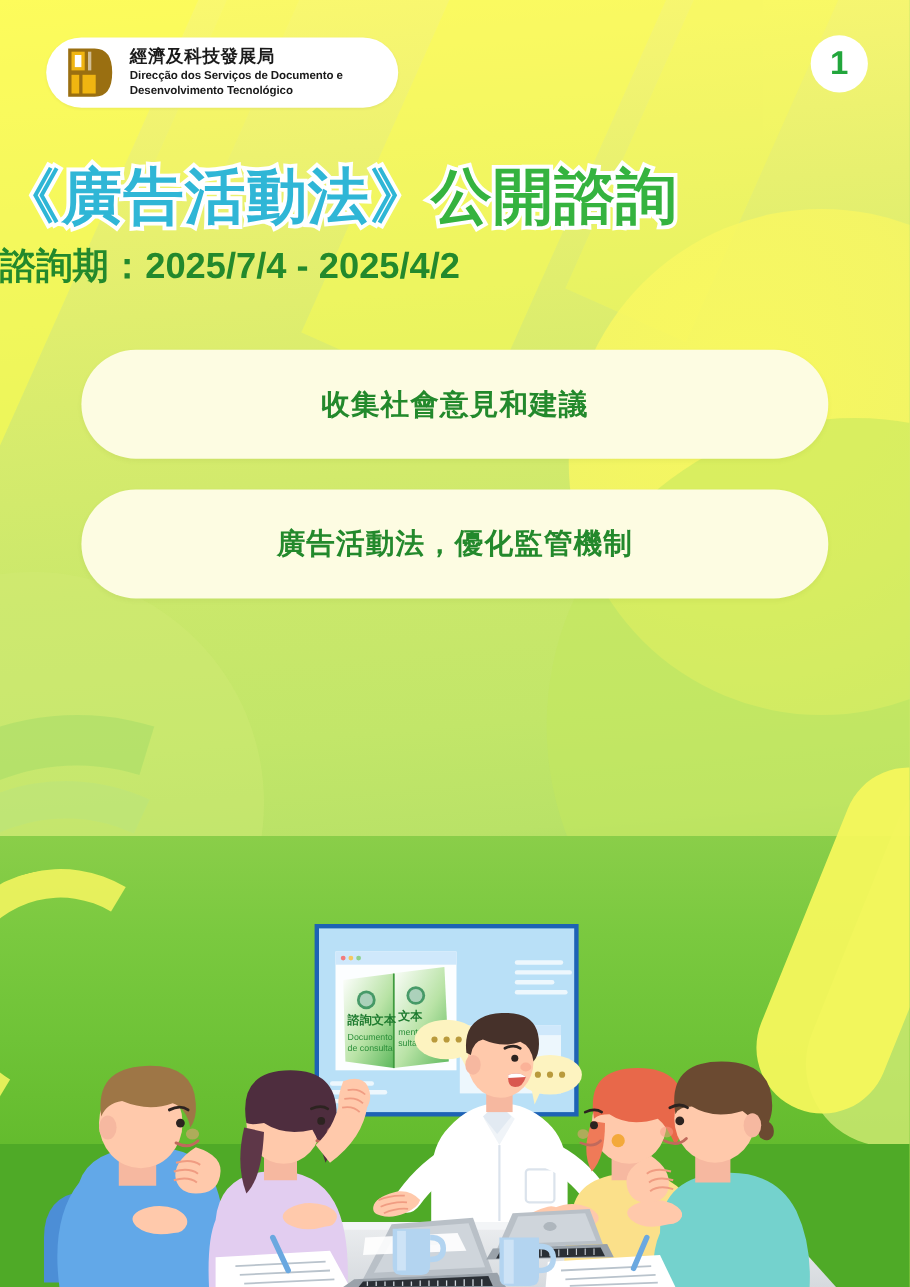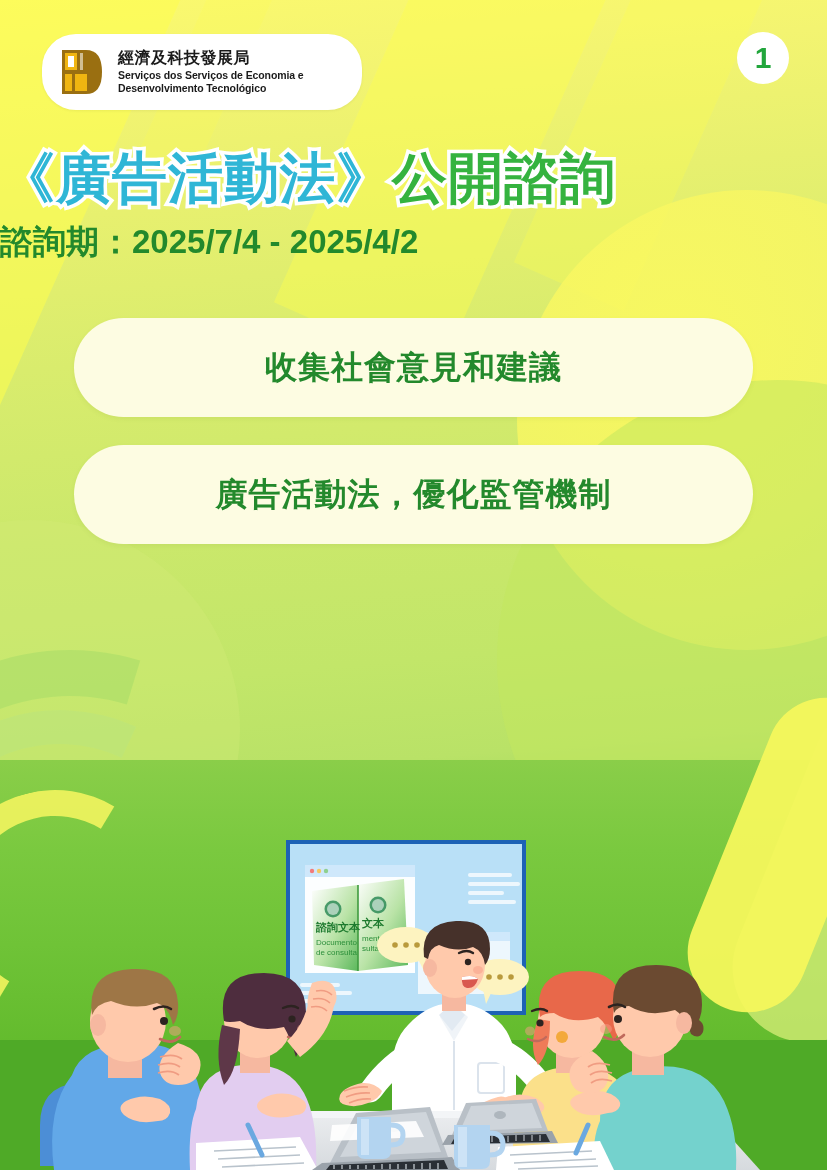--- a/index.html
+++ b/index.html
@@ -99,21 +99,21 @@
     background:#d9ef7a; transform:rotate(22deg); opacity:.75;
   }
   .green-strip-bottom{
     position:absolute; left:0; right:0; bottom:0; height:130px;
     background:#4faa27;
   }
 
   
   .logo-badge{
     position:absolute; left:42px; top:34px;
-    height:76px; min-width:320px;
+    height:64px; min-width:320px;
     background:#fff; border-radius:34px;
     display:flex; align-items:center;
     padding:0 26px 0 18px; gap:14px;
     box-shadow:0 1px 3px rgba(0,0,0,.06);
     z-index:6;
   }
   .logo-mark{ width:44px; height:46px; flex:none; }
   .logo-text{ line-height:1.1; }
   .logo-zh{
     font-size:16px; font-weight:bold; color:#1a1a1a;
@@ -162,21 +162,21 @@
     position:absolute; left:74px; right:74px; top:318px; z-index:5;
   }
   .pill{
     height:99px; border-radius:52px;
     background:#fdfce2;
     display:flex; align-items:center; justify-content:center;
     margin-bottom:28px;
     box-shadow:0 2px 5px rgba(90,120,30,.07);
   }
   .pill-text{
-    font-size:32px; font-weight:bold; color:#23892c;
+    font-size:26px; font-weight:bold; color:#23892c;
     letter-spacing:1px; white-space:nowrap;
   }
 
   
   .illo{
     position:absolute; left:0; right:0; bottom:0; height:345px; z-index:4;
   }
   .illo svg{ display:block; width:100%; height:100%; }
 </style>
 </head>
@@ -209,21 +209,21 @@
     <svg class="logo-mark" viewBox="0 0 44 46">
       <path d="M2 1 H26 Q42 1 42 23 Q42 45 26 45 H2 Z" fill="#9a6f11"></path>
       <rect x="5" y="4" width="12" height="17" fill="#f0b511"></rect>
       <rect x="5" y="25" width="7" height="17" fill="#f0b511"></rect>
       <rect x="15" y="25" width="12" height="17" fill="#f0b511"></rect>
       <rect x="8" y="7" width="6" height="11" fill="#ffffff"></rect>
       <rect x="20" y="4" width="3" height="17" fill="#ffffff" opacity=".55"></rect>
     </svg>
     <div class="logo-text">
       <div class="logo-zh">經濟及科技發展局</div>
-      <div class="logo-pt">Serviços dos Serviços de Economia e
+      <div class="logo-pt">Direcção dos Serviços de Documento e
 Desenvolvimento Tecnológico</div>
     </div>
   </div>
 
   <div class="page-badge">
     <span>1</span>
   </div>
 
   <div class="title-wrap">
     <div class="title-main">

